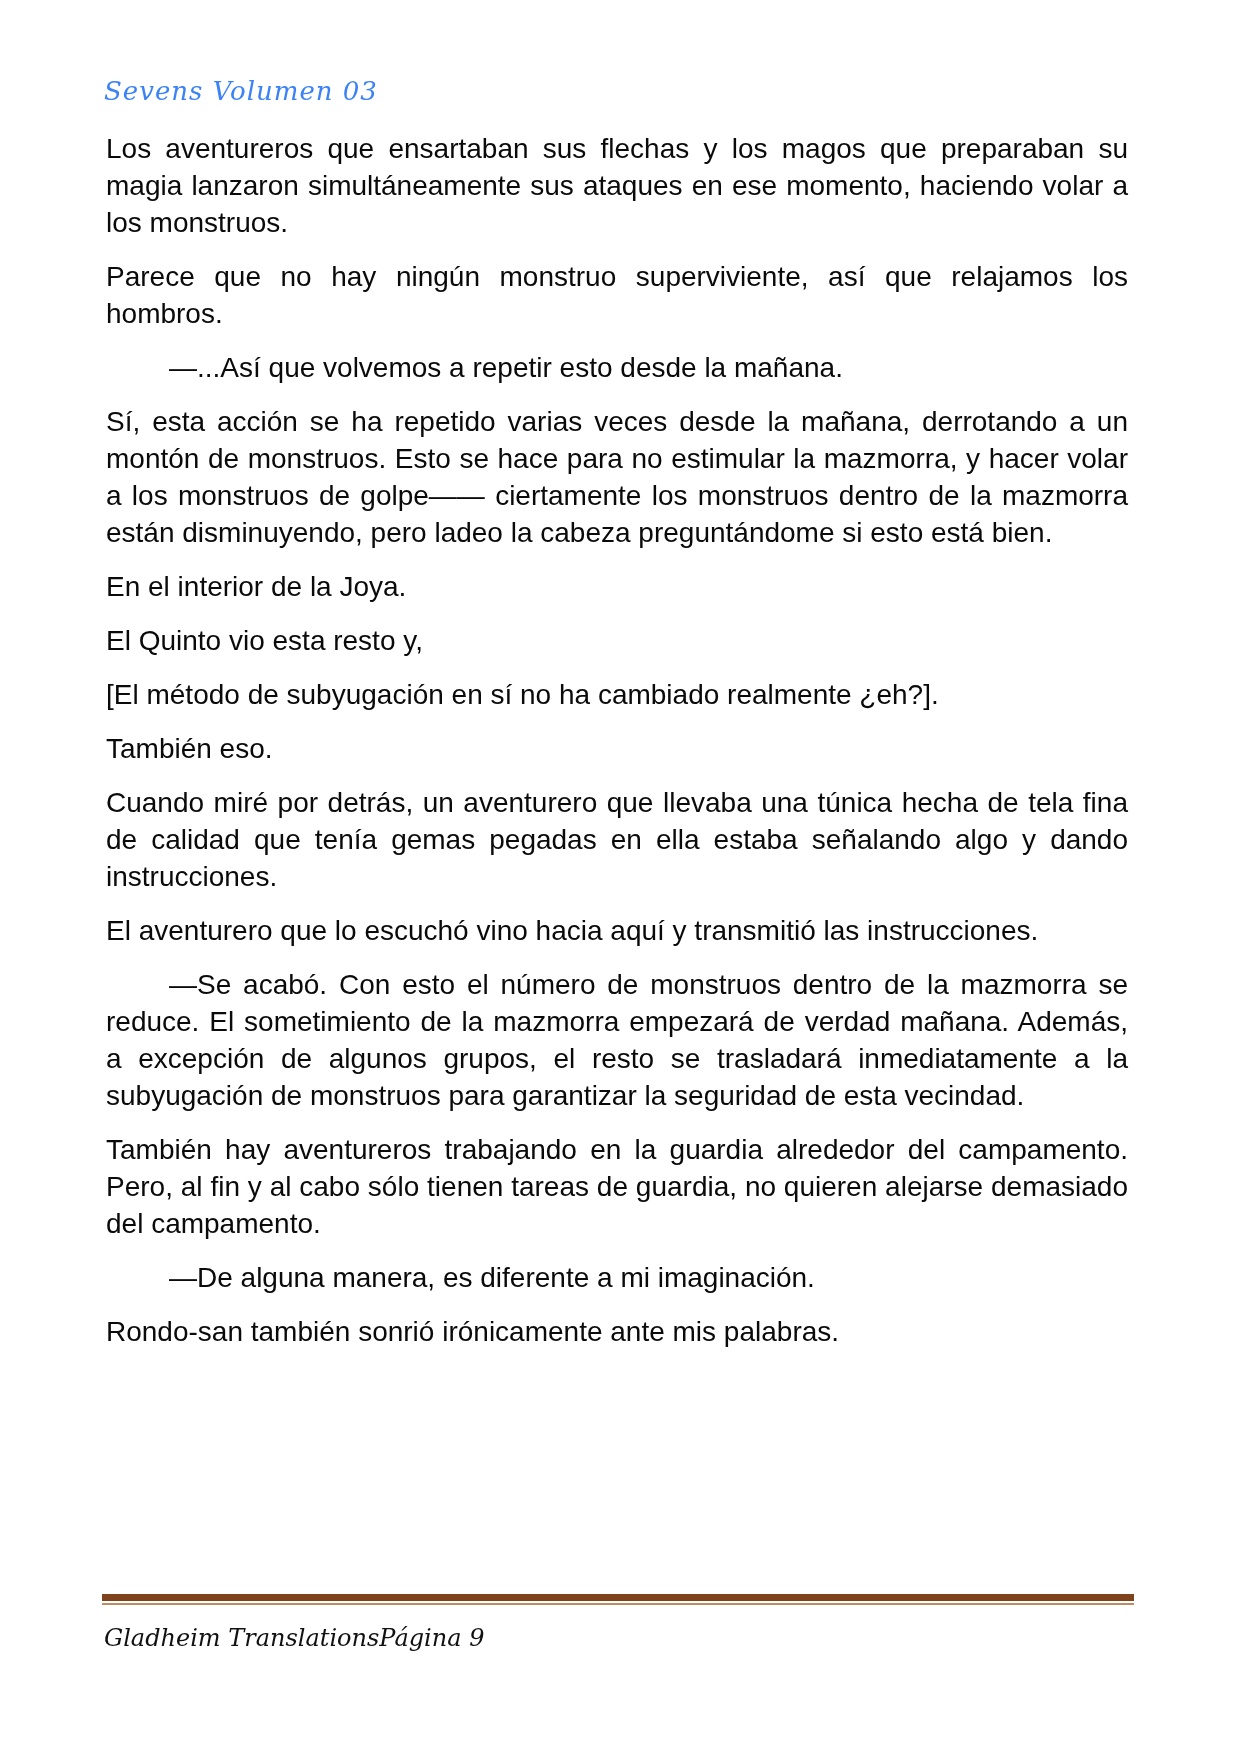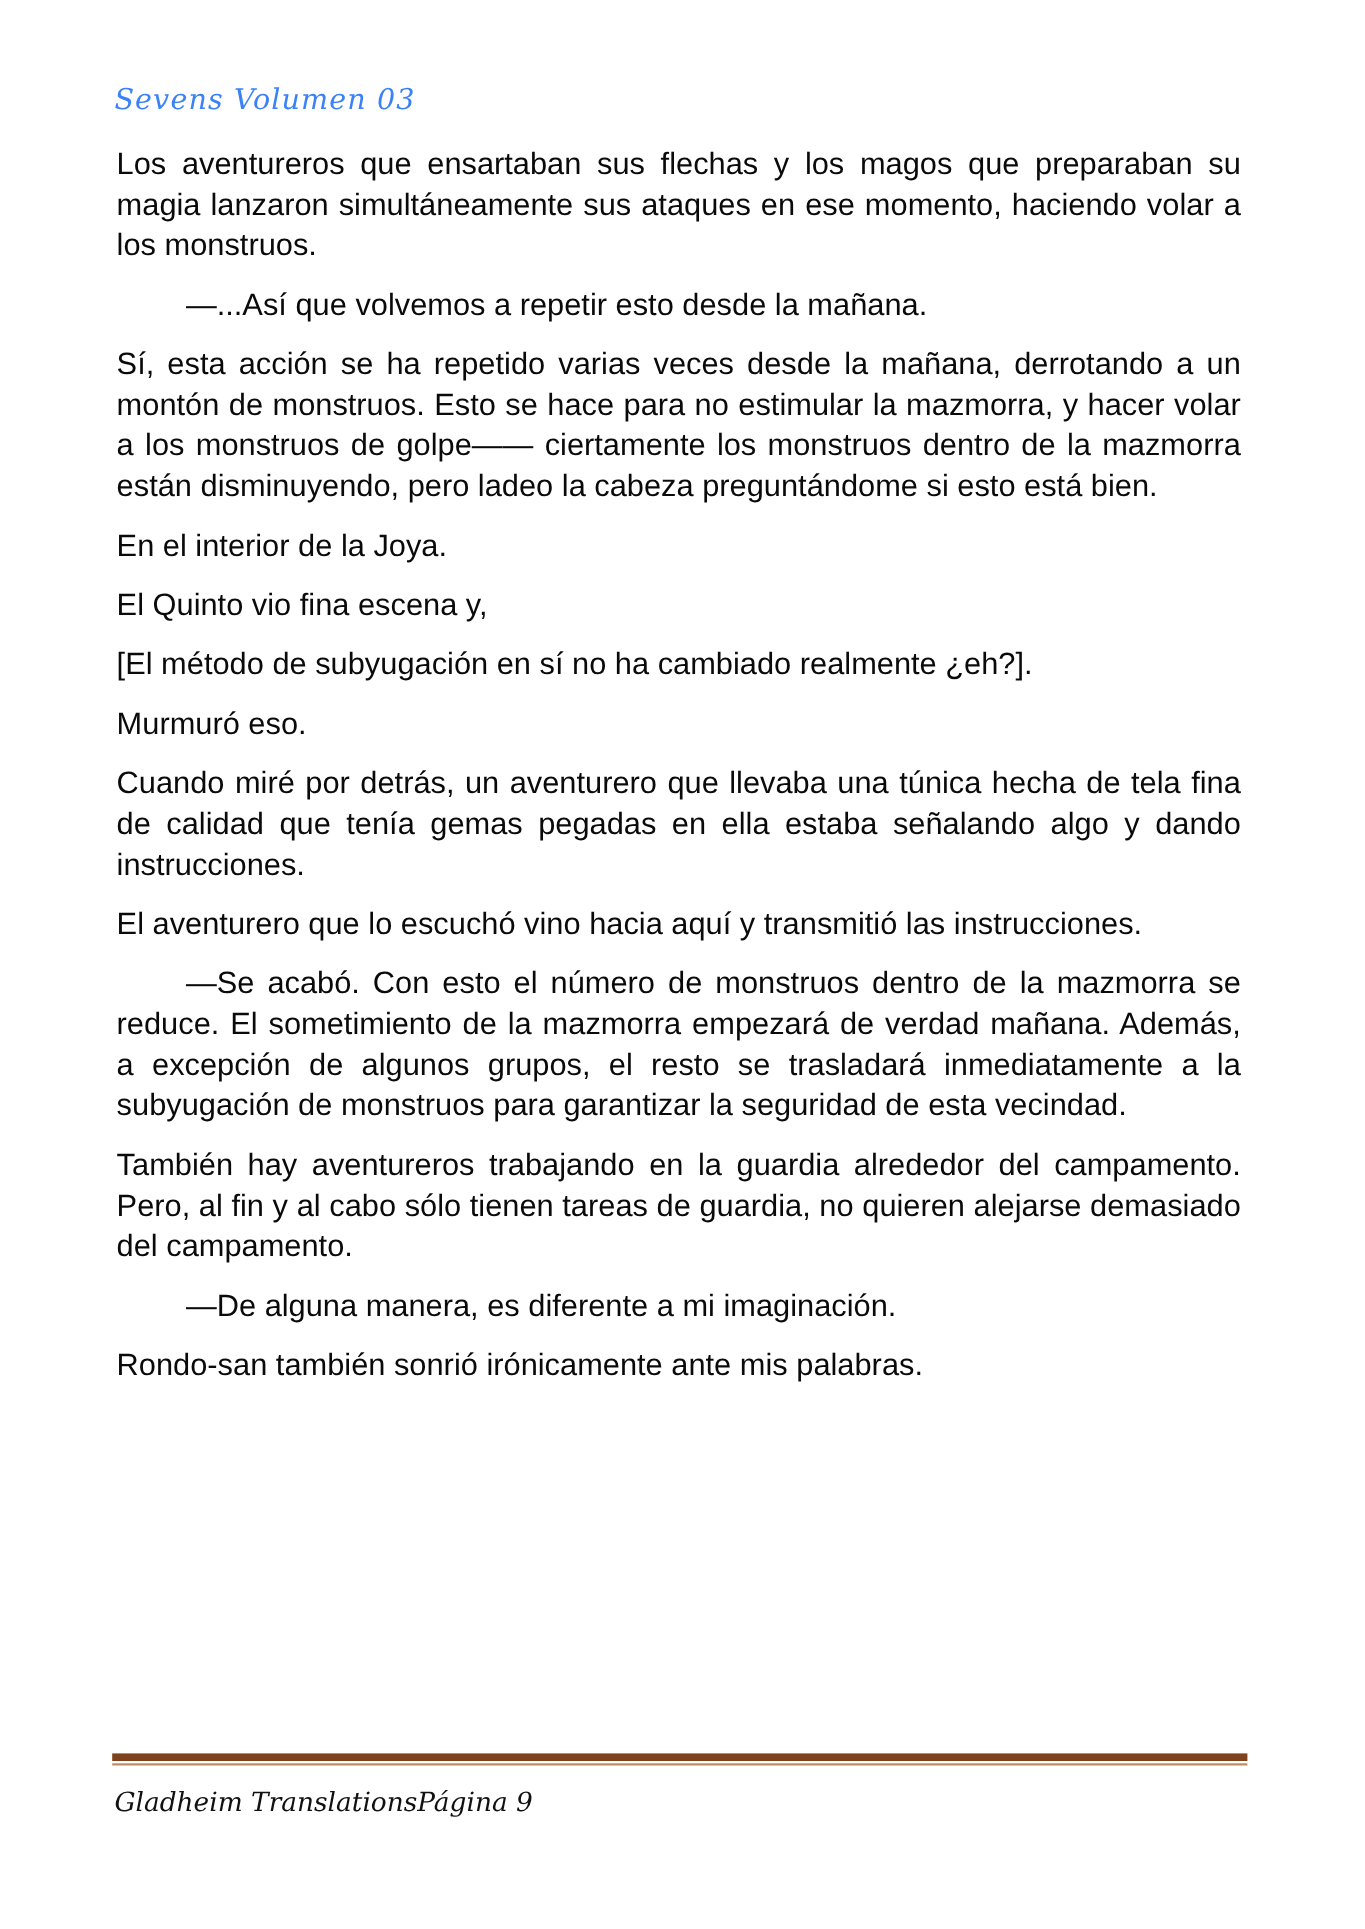--- a/index.html
+++ b/index.html
@@ -66,26 +66,27 @@
 </style>
 </head>
 <body>
 
 <div class="page">
 
   <div class="doc-header">Sevens Volumen 03</div>
 
   <div class="doc-body">
     <p>Los aventureros que ensartaban sus flechas y los magos que preparaban su magia lanzaron simultáneamente sus ataques en ese momento, haciendo volar a los monstruos.</p>
+    <p>Parece que no hay ningún monstruo superviviente, así que relajamos los hombros.</p>
     <p class="dialogue">—...Así que volvemos a repetir esto desde la mañana.</p>
     <p>Sí, esta acción se ha repetido varias veces desde la mañana, derrotando a un montón de monstruos. Esto se hace para no estimular la mazmorra, y hacer volar a los monstruos de golpe—— ciertamente los monstruos dentro de la mazmorra están disminuyendo, pero ladeo la cabeza preguntándome si esto está bien.</p>
     <p>En el interior de la Joya.</p>
-    <p>El Quinto vio fina escena y,</p>
+    <p>El Quinto vio esta resto y,</p>
     <p>[El método de subyugación en sí no ha cambiado realmente ¿eh?].</p>
-    <p>Murmuró eso.</p>
+    <p>También eso.</p>
     <p>Cuando miré por detrás, un aventurero que llevaba una túnica hecha de tela fina de calidad que tenía gemas pegadas en ella estaba señalando algo y dando instrucciones.</p>
     <p>El aventurero que lo escuchó vino hacia aquí y transmitió las instrucciones.</p>
     <p class="dialogue">—Se acabó. Con esto el número de monstruos dentro de la mazmorra se reduce. El sometimiento de la mazmorra empezará de verdad mañana. Además, a excepción de algunos grupos, el resto se trasladará inmediatamente a la subyugación de monstruos para garantizar la seguridad de esta vecindad.</p>
     <p>También hay aventureros trabajando en la guardia alrededor del campamento. Pero, al fin y al cabo sólo tienen tareas de guardia, no quieren alejarse demasiado del campamento.</p>
     <p class="dialogue">—De alguna manera, es diferente a mi imaginación.</p>
     <p>Rondo-san también sonrió irónicamente ante mis palabras.</p>
   </div>
 
   <div class="footer-rule">
     <div class="rule-thick" style="background: rgb(126, 66, 28);"></div>

